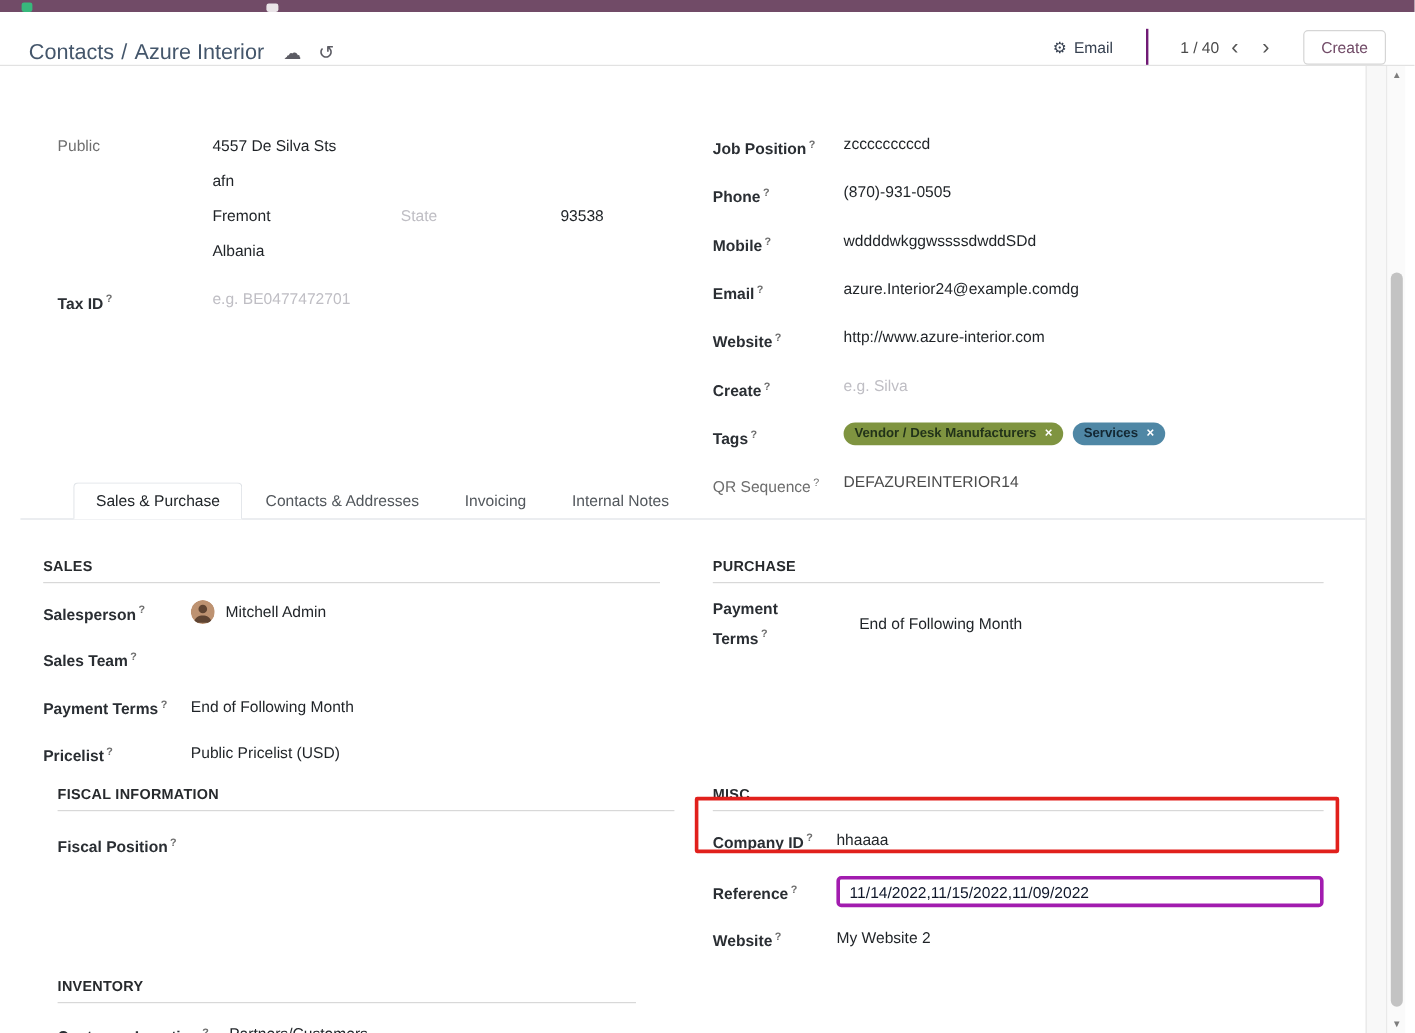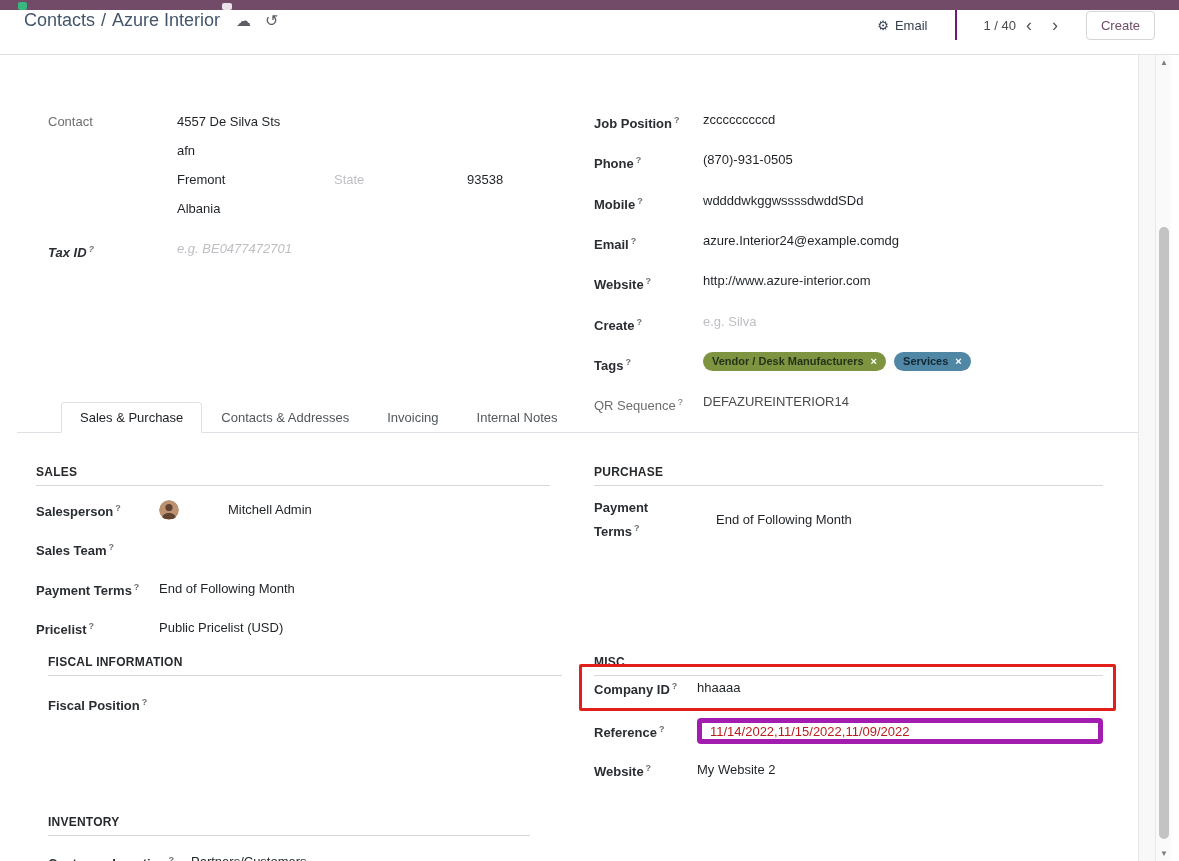--- a/index.html
+++ b/index.html
@@ -5,21 +5,21 @@
   * { box-sizing: border-box; margin: 0; padding: 0; }
   html,body { width:1179px; height:861px; background:#fff; font-family:"Liberation Sans", sans-serif; font-size:13px; color:#22262a; overflow:hidden; }
   .screen { position:relative; width:1179px; height:861px; background:#fff; overflow:hidden; }
 
   
   .topbar { position:absolute; left:0; top:0; width:1179px; height:10px; background:#714B67; }
   .topbar .app-ico { position:absolute; left:18px; top:2px; width:9px; height:8px; background:#38b87c; border-radius:2px; }
   .topbar .msg-ico { position:absolute; left:222px; top:3px; width:10px; height:7px; background:rgba(255,255,255,.85); border-radius:2px; }
 
   
-  .cp { position:absolute; left:0; top:10px; width:1179px; height:45px; background:#fff; border-bottom:1px solid #e2e2e2; display:flex; align-items:flex-start; justify-content:space-between; padding:0 24px; }
+  .cp { position:absolute; left:0; top:10px; width:1179px; height:45px; background:#fff; border-bottom:1px solid #e2e2e2; display:flex; align-items:flex-end; justify-content:space-between; padding:0 24px; }
   .bc { display:flex; align-items:center; gap:6px; font-size:18px; color:#44566b; }
   .bc .bc-link { cursor:pointer; }
   .bc .bc-sep { color:#44566b; }
   .bc .sv-ico { font-size:15px; color:#5c5c64; margin-left:10px; cursor:pointer; }
   .bc .undo-ico { font-size:16px; color:#5c5c64; margin-left:8px; cursor:pointer; }
   .cp-right { display:flex; align-items:center; }
   .action-menu { display:flex; align-items:center; gap:6px; color:#374151; font-size:13px; cursor:pointer; }
   .action-menu .gear { font-size:13px; color:#374151; }
   .pager { display:flex; align-items:center; margin-left:28px; padding-left:26px; border-left:2px solid #701a75; height:30px; }
   .pager-count { color:#4a4a4a; font-size:13px; }
@@ -42,21 +42,21 @@
   sup.help { font-size:9px; color:#6e6e6e; margin-left:2px; }
   .val { color:#1f2327; }
   .placeholder { color:#bfbec4; }
   .row { display:flex; align-items:flex-start; line-height:20px; }
 
   .col-left-top { position:absolute; left:48px; top:57px; width:515px; }
   .col-left-top .row { margin-bottom:9px; }
   .w129 { width:129px; flex:none; }
   .city { width:157px; flex:none; }
   .state { width:133px; flex:none; }
-  .taxrow { margin-top:20px;font-style:italic; }
+  .taxrow { margin-top:20px; }
 
   .col-right-top { position:absolute; left:594px; top:55px; width:520px; }
   .col-right-top .row { margin-bottom:16px; }
   .w109 { width:109px; flex:none; }
 
   .tags { display:flex; gap:8px; align-items:center; }
   .tag { display:inline-flex; align-items:center; height:19px; border-radius:10px; padding:0 9px; font-size:11px; font-weight:bold; color:rgba(10,25,15,.8); }
   .tag.green { background:#7f9440; }
   .tag.blue  { background:#4f87a5; color:rgba(8,22,30,.85); }
   .tag .x { color:#fff; font-weight:bold; font-size:11px; margin-left:7px; cursor:pointer; }
@@ -74,30 +74,30 @@
   .sec-heading { font-size:12px; font-weight:bold; color:#272a2d; letter-spacing:.02em; padding-bottom:6px; border-bottom:1px solid #d8d8d8; }
   .frow { display:flex; align-items:center; line-height:20px; margin-top:15px; }
   .frow.first { margin-top:12px; }
   .w123 { width:123px; flex:none; }
   .w103 { width:103px; flex:none; }
   .sec-sales { left:36px; top:410px; width:514px; }
   .sec-purchase { left:594px; top:410px; width:509px; }
   .sec-purchase .pval { margin-left:19px; }
   .sec-fiscal { left:48px; top:600px; width:514px; }
   .sec-misc { left:594px; top:600px; width:509px; }
-  .sec-misc .frow.company { margin-top:0; }
+  .sec-misc .frow.company { margin-top:12px; }
   .sec-misc .frow.reference { margin-top:18px; }
   .sec-misc .frow.website { margin-top:14px; }
   .sec-inventory { left:48px; top:760px; width:482px; }
   .sec-inventory .frow { margin-top:14px; }
 
   .avatar { width:20px; height:20px; border-radius:50%; overflow:hidden; flex:none; margin-right:9px; }
-  .salesperson-val { display:flex; align-items:flex-start;gap:40px; }
-
-  .ref-input { width:410px; height:26px; border:5px solid #a21caf; border-radius:4px; padding:0 8px; font-size:13px; font-family:"Liberation Sans",sans-serif; color:#b91c1c; background:#fff; }
+  .salesperson-val { display:flex; align-items:flex-start; }
+
+  .ref-input { width:410px; height:26px; border:3px solid #a21caf; border-radius:4px; padding:0 8px; font-size:13px; font-family:"Liberation Sans",sans-serif; color:#0f172a; background:#fff; }
 
   
   .annotation { position:absolute; left:579px; top:664px; width:537px; height:47px; border:3px solid #e1201c; border-radius:2px; pointer-events:none; z-index:50; }
 </style>
 </head>
 <body>
 
 <div class="screen">
 
   <div class="topbar">
@@ -124,21 +124,21 @@
         <span class="pager-btn">›</span>
       </div>
       <button class="create-btn">Create</button>
     </div>
   </div>
 
   <div class="sheet">
 
     <div class="col-left-top">
       <div class="row">
-        <div class="lbl muted w129"><span>Contact</span></div>
+        <div class="lbl muted w129"><span>Public</span></div>
         <div class="val">4557 De Silva Sts</div>
       </div>
       <div class="row">
         <div class="w129"></div>
         <div class="val">afn</div>
       </div>
       <div class="row">
         <div class="w129"></div>
         <div class="val city">Fremont</div>
         <div class="placeholder state">State</div>

